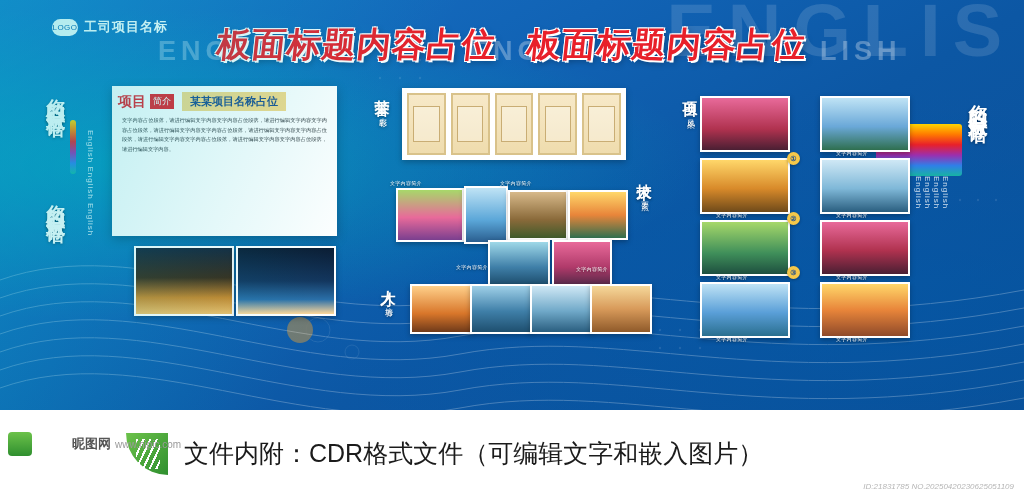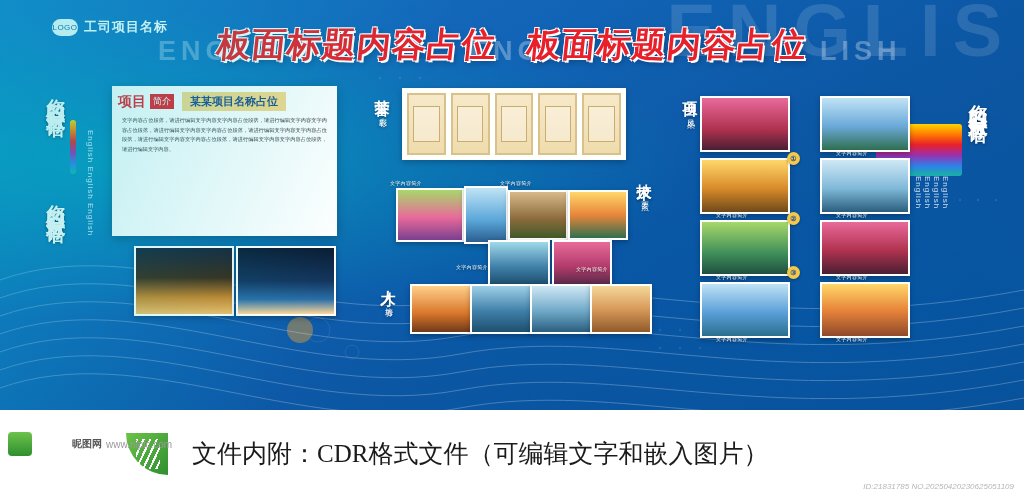--- a/index.html
+++ b/index.html
@@ -122,24 +122,24 @@
   .n1{left:787px;top:152px;} .n2{left:787px;top:212px;} .n3{left:787px;top:266px;}
 
   
   .bottom{position:absolute;left:0;top:410px;width:1024px;height:87px;background:#fff;
     display:flex;align-items:center;}
   .leaf{width:54px;height:42px;margin-left:120px;position:relative;}
   .leaf:before{content:"";position:absolute;left:6px;top:0;width:42px;height:42px;
     background:linear-gradient(135deg,#6cc24a,#2f8f2f);border-radius:0 0 0 100%;transform:rotate(0deg);}
   .leaf:after{content:"";position:absolute;left:16px;top:6px;width:24px;height:30px;
     background:repeating-linear-gradient(115deg,#fff 0 2px,transparent 2px 6px);}
-  .bottom-text{margin-left:18px;font-size:25px;color:#1b1b1b;font-family:Liberation Serif, serif;}
+  .bottom-text{margin-left:10px;font-size:25px;color:#1b1b1b;font-family:Liberation Sans, sans-serif;}
   .wmk{position:absolute;left:8px;top:432px;display:flex;align-items:center;gap:4px;}
   .wmk-mark{width:24px;height:24px;border-radius:4px;background:linear-gradient(#6cc24a,#2f8f2f);}
-  .wmk-t1{font-size:10px;color:#555;font-weight:bold;padding-left:36px;}
+  .wmk-t1{font-size:13px;color:#555;font-weight:bold;padding-left:36px;}
   .wmk-t2{font-size:10px;color:#9a9a9a;}
   .idline{position:absolute;right:10px;bottom:6px;font-size:8px;color:#b6b6b6;font-style:italic;}
 </style>
 </head>
 <body>
 
 <div class="stage">
 
   <div class="poster">
 

